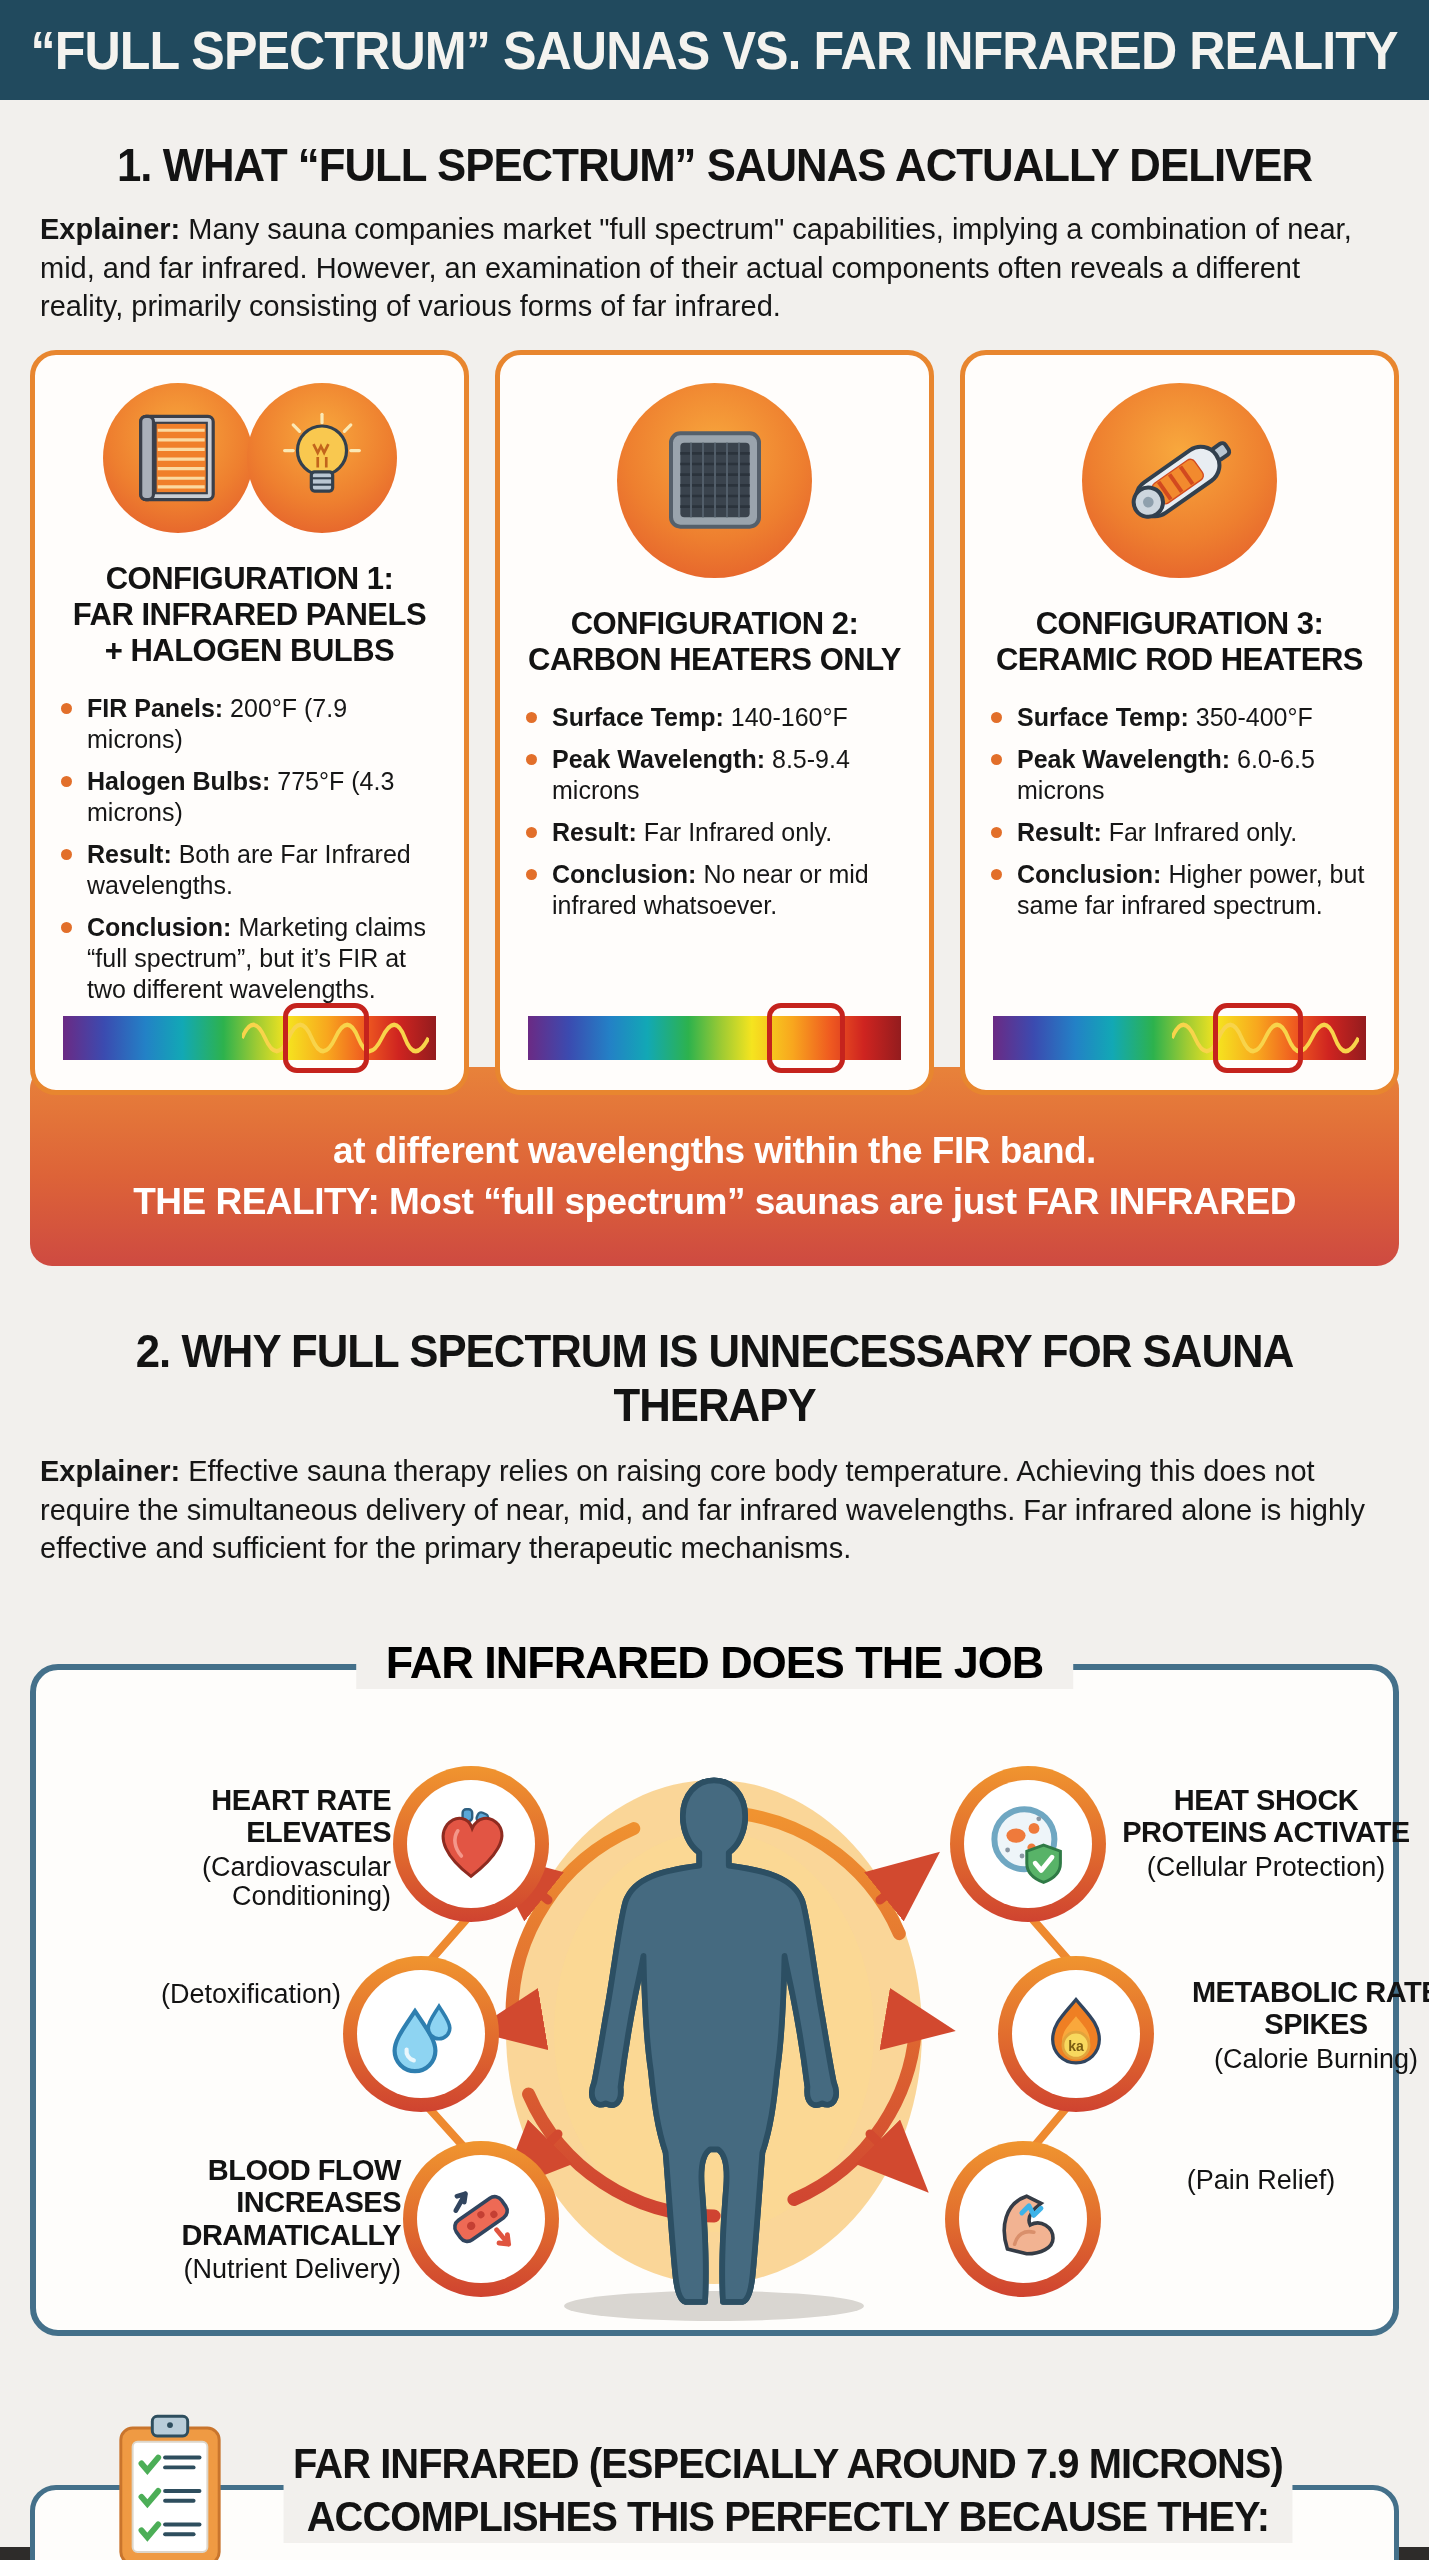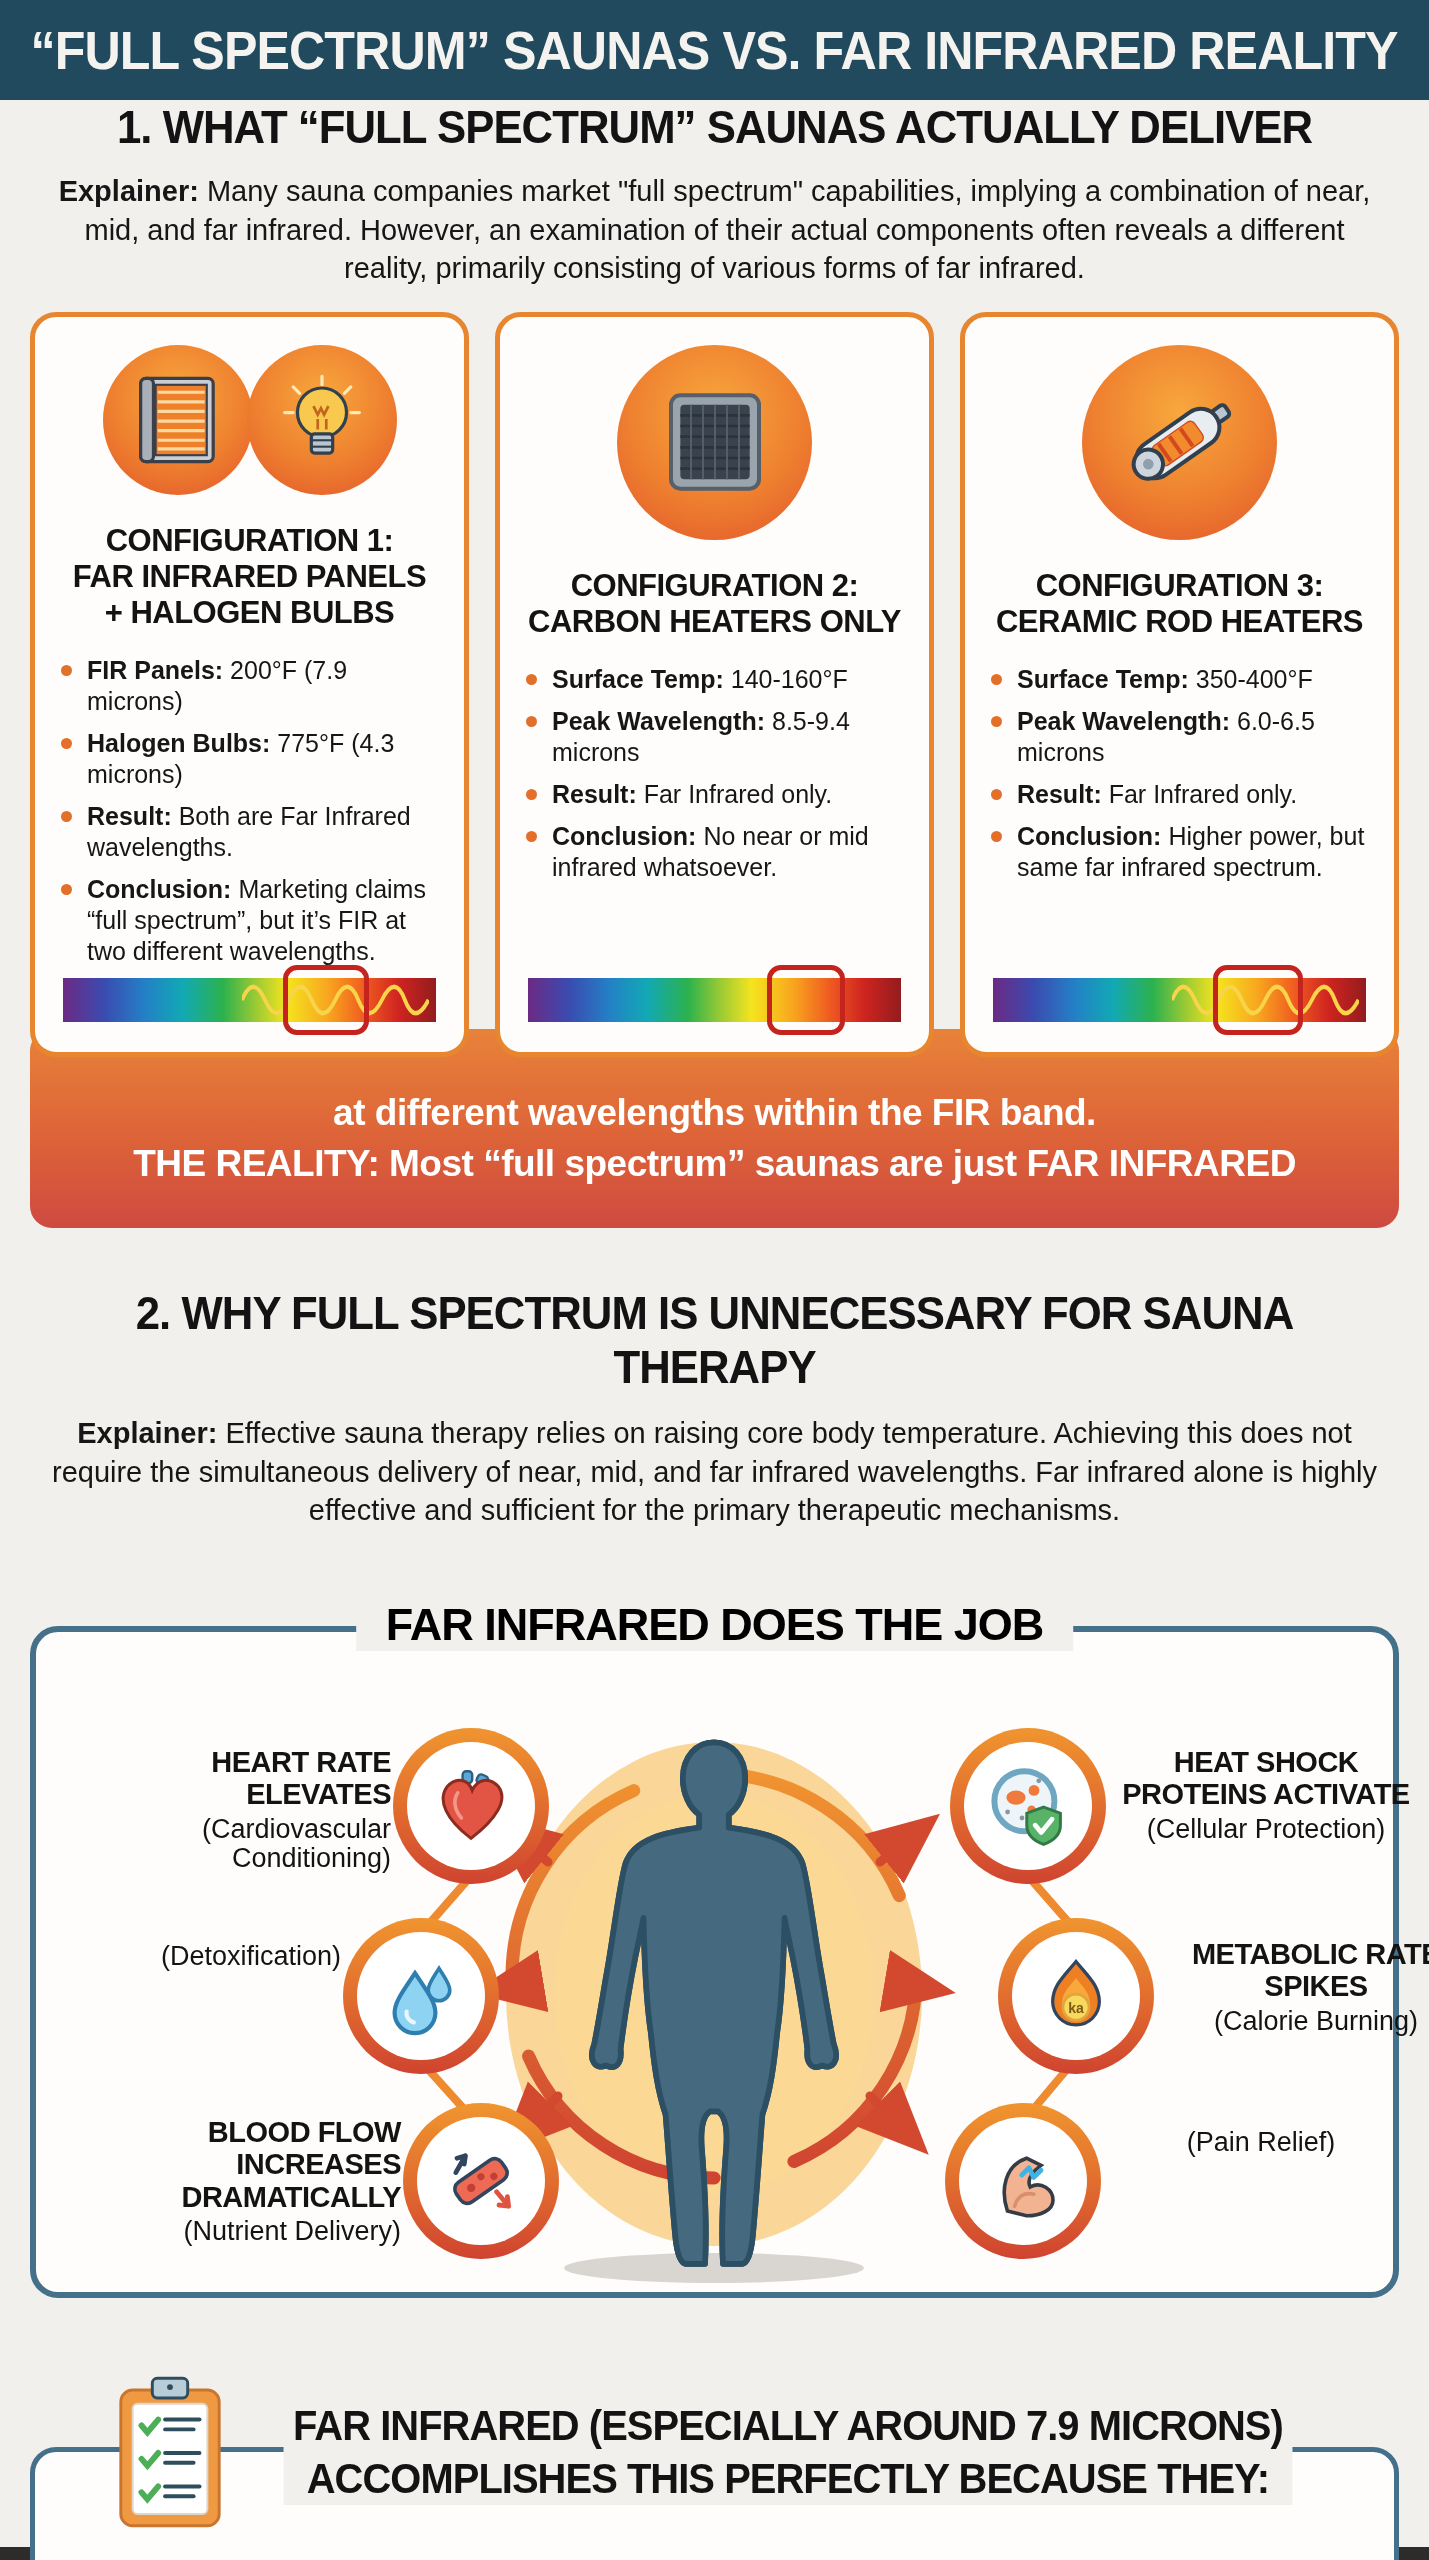--- a/index.html
+++ b/index.html
@@ -4,21 +4,21 @@
 <style>
   * { margin:0; padding:0; box-sizing:border-box; }
   body { background:#e8e6e3; font-family:"Liberation Sans", sans-serif; }
   #page { width:1429px; height:2560px; margin:0 auto; background:#f2f0ed; overflow:hidden; position:relative; }
 
   
   .hdr { background:#214a5e; height:100px; display:flex; align-items:center; justify-content:center; }
   .hdr h1 { color:#f4f3ef; font-size:54px; font-weight:700; letter-spacing:-1px; transform:scaleX(.93); white-space:nowrap; }
 
   .sec-title { text-align:center; font-size:46px; font-weight:700; color:#131313; letter-spacing:-1px; transform:scaleX(.95); }
-  .expl { padding:0 40px; font-size:29px; line-height:1.33; color:#161616;text-align:center; }
+  .expl { padding:0 40px; font-size:29px; line-height:1.33; color:#161616; }
   .expl b { font-weight:700; }
 
   
   .cards { display:flex; gap:26px; padding:0 30px; margin-top:24px; position:relative; z-index:2; }
   .card { flex:1 1 0; background:#fffdfb; border:5px solid #e8862f; border-radius:26px; padding:24px 20px 30px; display:flex; flex-direction:column; }
   .iconrow { display:flex; justify-content:center; align-items:center; margin-top:4px; }
   .oc { border-radius:50%; background:radial-gradient(circle at 50% 35%, #f8a83d 0%, #ee7f2f 55%, #e1552b 100%); display:flex; align-items:center; justify-content:center; }
   .oc.small { width:150px; height:150px; }
   .oc.small + .oc.small { margin-left:-6px; }
   .oc.big { width:195px; height:195px; }
@@ -61,21 +61,21 @@
 </style>
 </head>
 <body>
 
 <div id="page">
 
   <div class="hdr">
     <h1>“FULL SPECTRUM” SAUNAS VS. FAR INFRARED REALITY</h1>
   </div>
 
-  <div style="">
+  <div style="margin-top:38px;">
     <div class="sec-title">1. WHAT “FULL SPECTRUM” SAUNAS ACTUALLY DELIVER</div>
     <p class="expl" style="margin-top:18px;"><b>Explainer:</b> <span>Many sauna companies market "full spectrum" capabilities, implying a combination of near, mid, and far infrared. However, an examination of their actual components often reveals a different reality, primarily consisting of various forms of far infrared.</span></p>
   </div>
 
   <div class="cards">
 
     <div class="card">
       <div class="iconrow">
         <div class="oc small">
           <svg width="96" height="96" viewBox="0 0 90 90">

